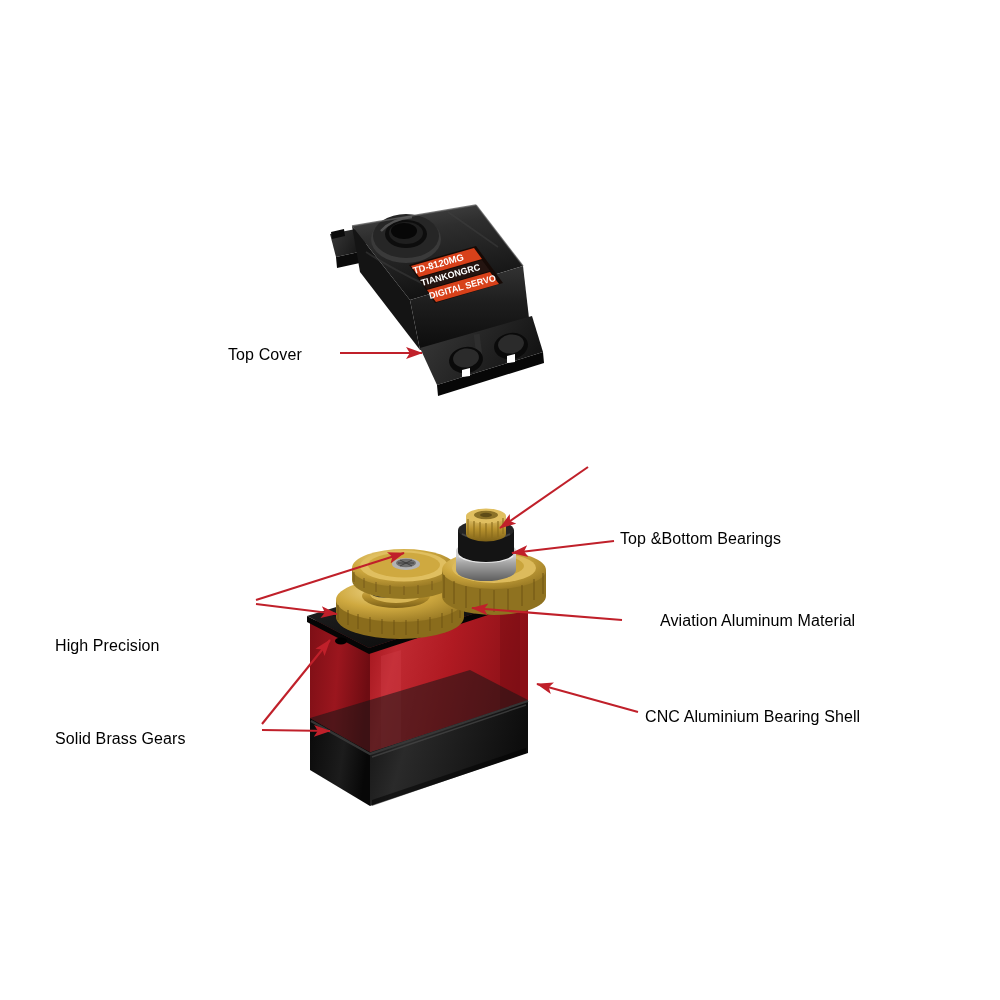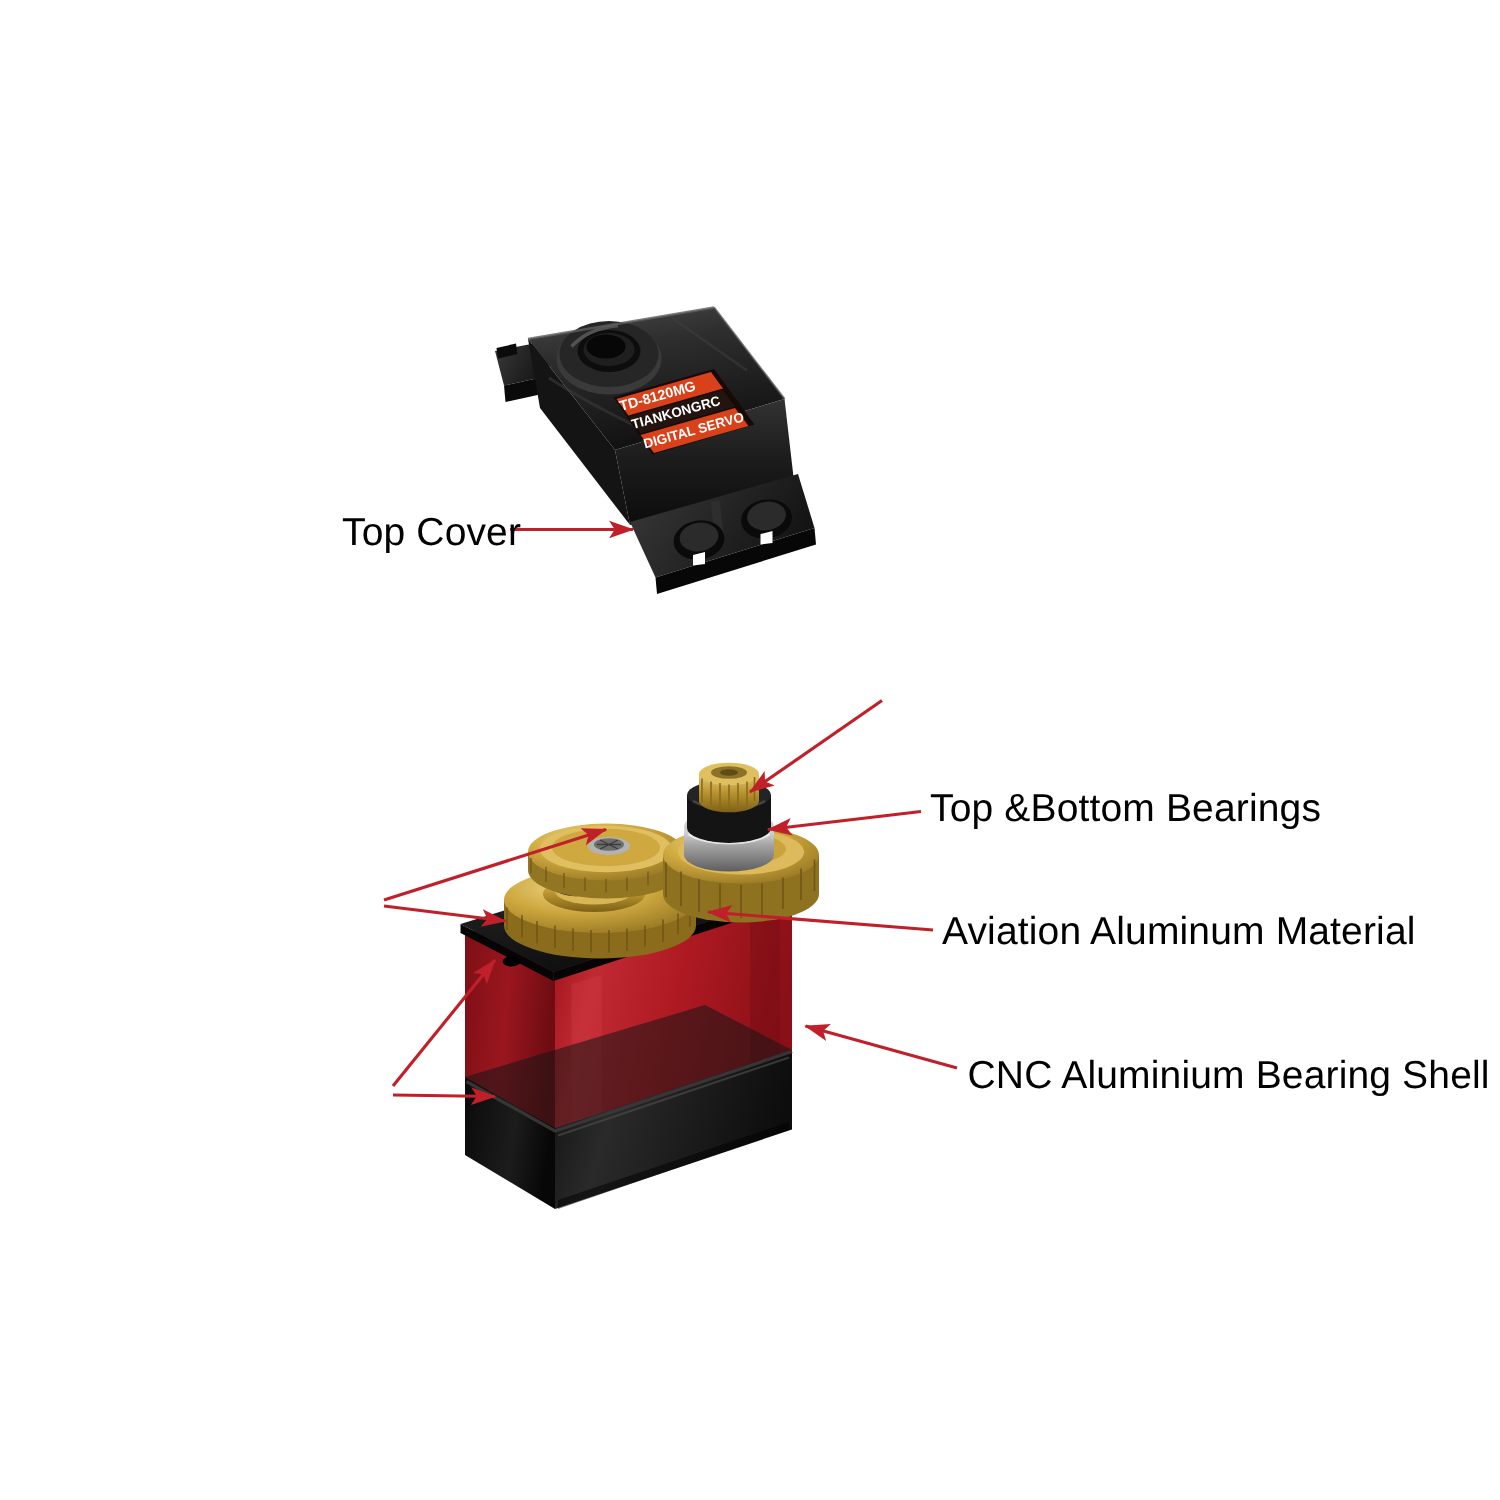--- a/index.html
+++ b/index.html
@@ -22,34 +22,34 @@
   .svg-layer {
     position: absolute;
     left: 0;
     top: 0;
     width: 1000px;
     height: 1000px;
   }
   .callout {
     position: absolute;
     font-family: "Liberation Sans", sans-serif;
-    font-size: 26px;
+    font-size: 16px;
     line-height: 31px;
     color: #000000;
     white-space: pre;
     letter-spacing: 0.1px;
   }
   .callout.right { text-align: left; }
   .callout.left  { text-align: left; }
 
   
   #cl-top-cover        { left: 228px; top: 339px; }
   #cl-bearing-seal     { left: 594px; top: 447px; }
   #cl-bearings         { left: 620px; top: 523px; }
-  #cl-aviation         { left: 628px; top: 605px; text-align: right; }
+  #cl-aviation         { left: 660px; top: 605px; text-align: right; }
   #cl-cnc-shell        { left: 645px; top: 701px; }
   #cl-brass-gears      { left: 55px;  top: 568px; }
   #cl-gaskets          { left: 32px;  top: 715px; }
 </style>
 </head>
 <body>
 
 <div id="stage">
 
   <svg class="svg-layer" viewBox="0 0 1000 1000">
@@ -352,15 +352,19 @@
 
   <div class="callout left" id="cl-top-cover">Top Cover</div>
 
 
   <div class="callout right" id="cl-bearings">Top &amp;Bottom Bearings</div>
 
   <div class="callout right" id="cl-aviation">Aviation Aluminum Material</div>
 
   <div class="callout right" id="cl-cnc-shell">CNC Aluminium Bearing Shell</div>
 
+  <div class="callout left" id="cl-brass-gears">
+    <div>High Precision</div>
+    <div>Solid Brass Gears</div>
+  </div>
 
 
 </div>
 
 </body></html>

